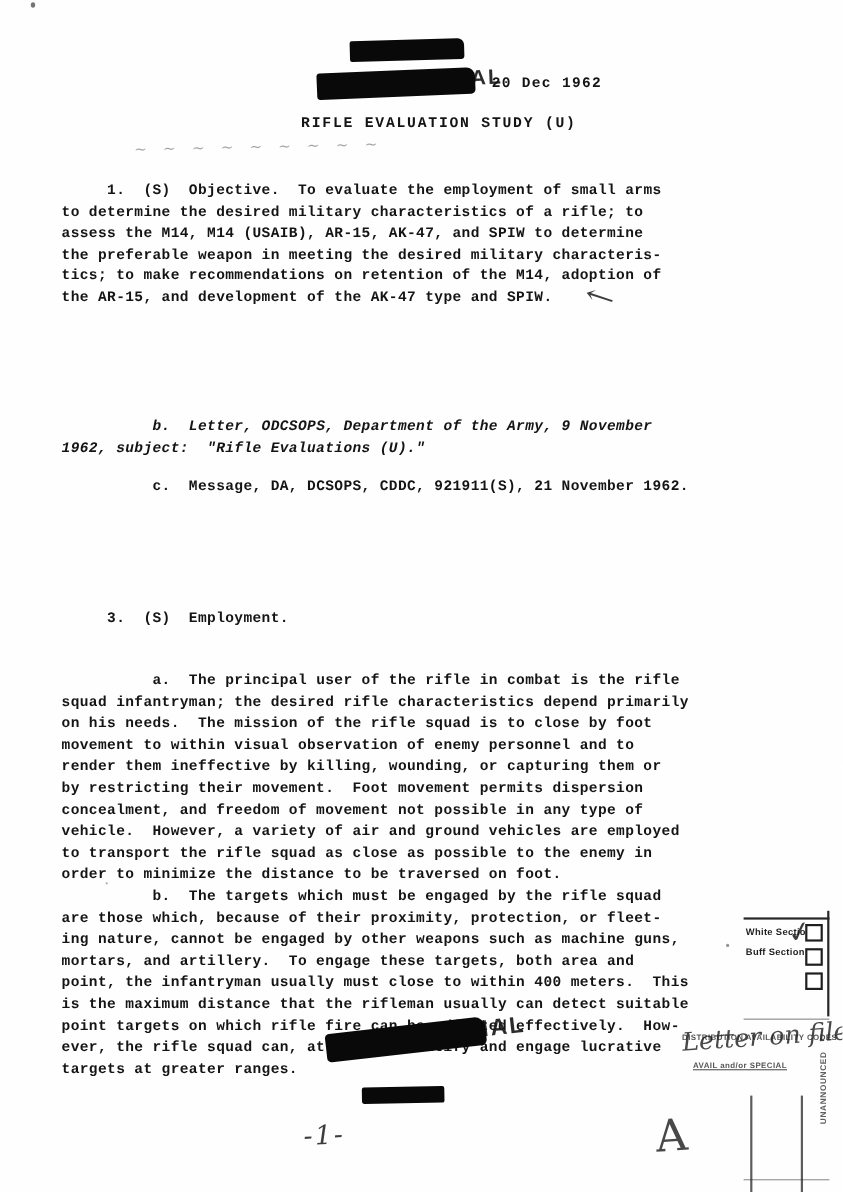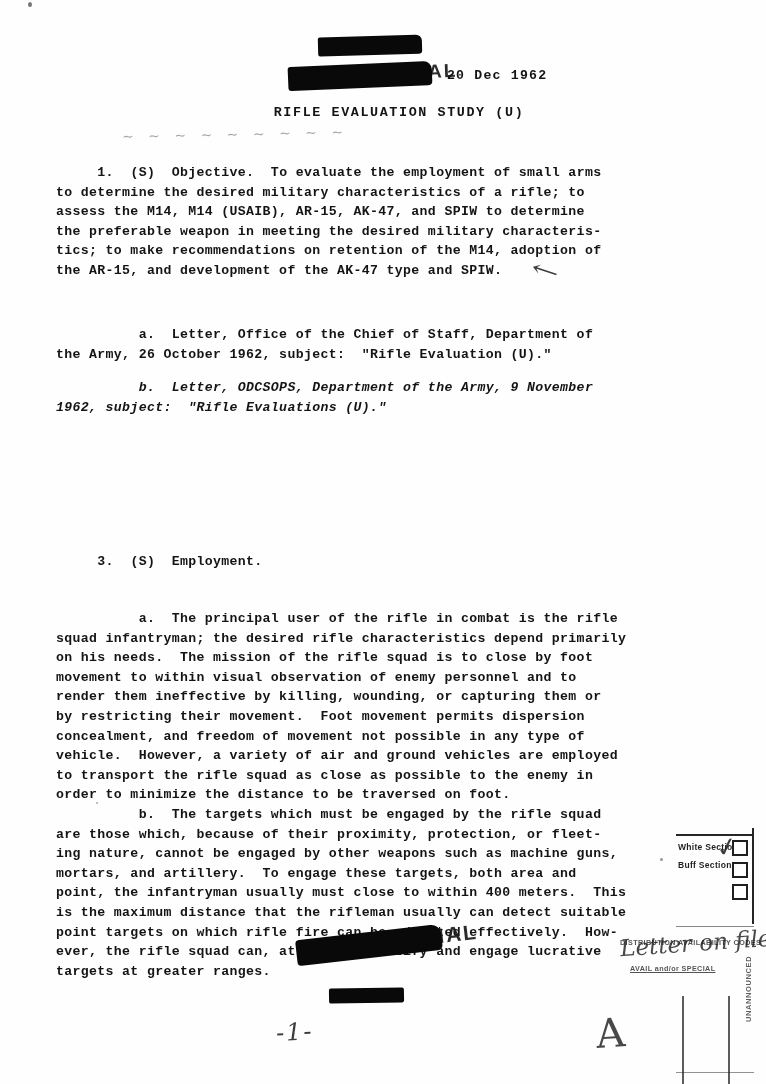--- a/index.html
+++ b/index.html
@@ -256,26 +256,25 @@
   <div class="typed block" style="top:163px;font-family:Liberation Mono, monospace;">     1.  (S)  Objective.  To evaluate the employment of small arms
 to determine the desired military characteristics of a rifle; to
 assess the M14, M14 (USAIB), AR-15, AK-47, and SPIW to determine
 the preferable weapon in meeting the desired military characteris-
 tics; to make recommendations on retention of the M14, adoption of
 the AR-15, and development of the AK-47 type and SPIW.</div>
 
   <div class="hand" id="hand-arrow-1">←</div>
 
 
-  <div class="typed block" style="top:325px;">          a.  Letter, Office of the Chief of Staff, Department of
-the Army, 26 October 1962, subject:  "Rifle Evaluation (U)."</div>
 
   <div class="typed block" style="top:378px;font-style:italic;">          b.  Letter, ODCSOPS, Department of the Army, 9 November
 1962, subject:  "Rifle Evaluations (U)."</div>
 
+  <div class="typed block" style="top:432px;">          c.  Message, DA, DCSOPS, CDDC, 921911(S), 21 November 1962.</div>
 
 
   <div class="typed block" style="top:552px;">     3.  (S)  Employment.</div>
 
   <div class="typed block" style="top:609px;">          a.  The principal user of the rifle in combat is the rifle
 squad infantryman; the desired rifle characteristics depend primarily
 on his needs.  The mission of the rifle squad is to close by foot
 movement to within visual observation of enemy personnel and to
 render them ineffective by killing, wounding, or capturing them or
 by restricting their movement.  Foot movement permits dispersion

